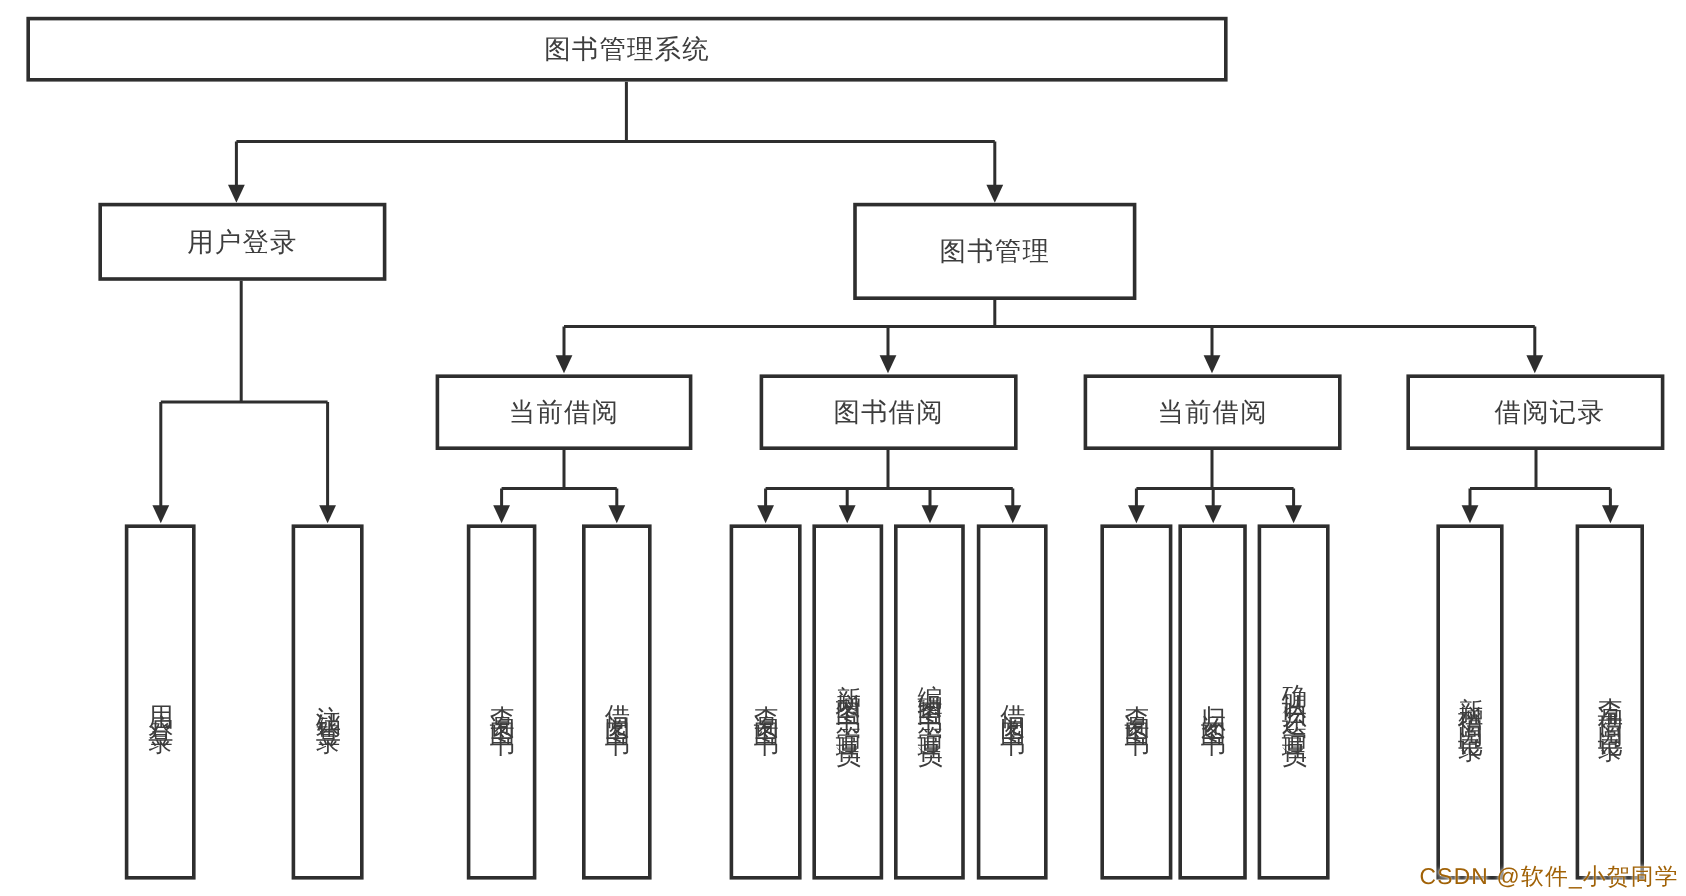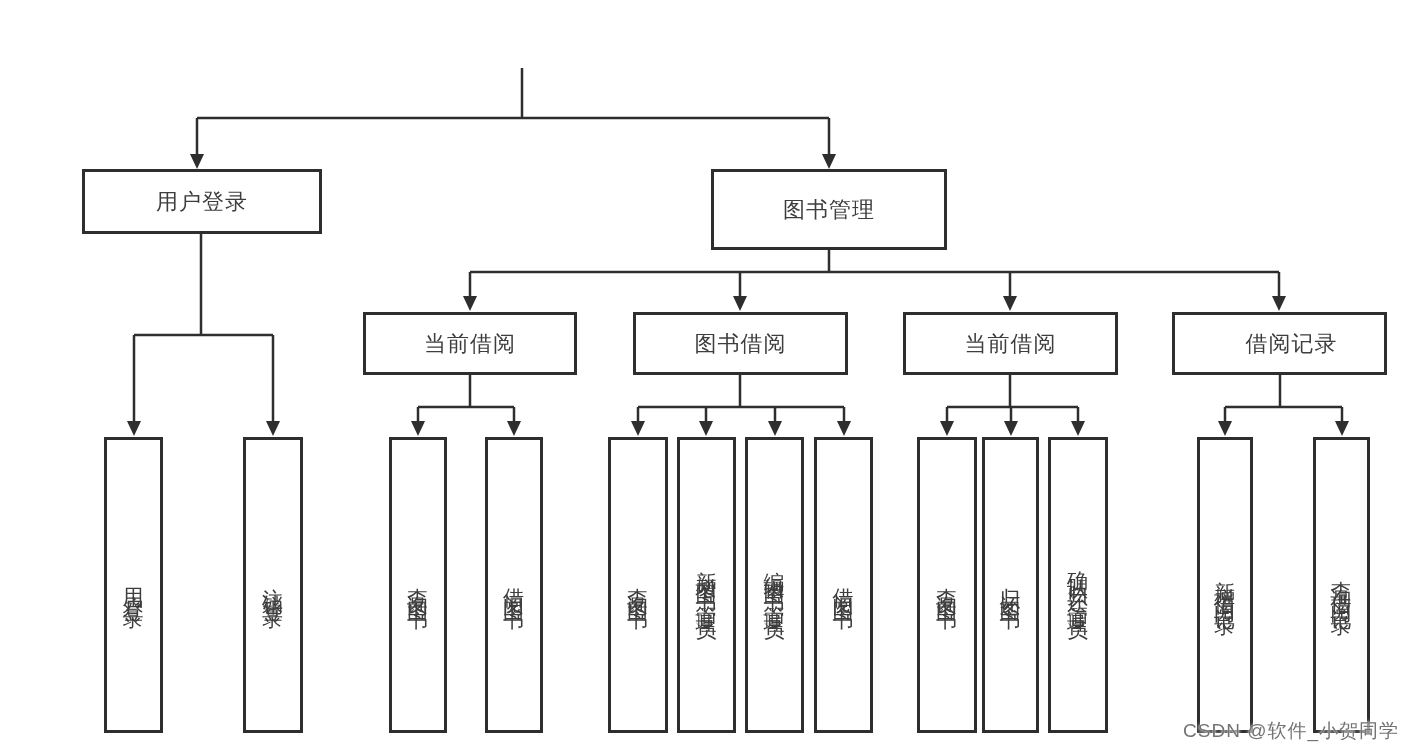--- a/index.html
+++ b/index.html
@@ -33,21 +33,21 @@
     font-size: 21px;
     letter-spacing: 7px;
     line-height: 1.1;
     color: #3d3d3d;
   }
   .watermark {
     position: absolute;
     right: 6px;
     bottom: 3px;
     font-size: 19px;
-    color: #737373;
+    color: #a16207;
     text-shadow: 0 0 2px #ffffff, 0 0 4px #ffffff;
     letter-spacing: 1px;
     white-space: nowrap;
     z-index: 5;
   }
 </style>
 </head>
 <body>
 
 <div class="canvas">
@@ -103,20 +103,23 @@
       <polygon points="768,421 782,421 775,436"></polygon>
       <polygon points="837,421 851,421 844,436"></polygon>
       <polygon points="940,421 954,421 947,436"></polygon>
       <polygon points="1004,421 1018,421 1011,436"></polygon>
       <polygon points="1071,421 1085,421 1078,436"></polygon>
       <polygon points="1218,421 1232,421 1225,436"></polygon>
       <polygon points="1335,421 1349,421 1342,436"></polygon>
     </g>
   </svg>
 
+  <div class="node h" style="left:22px; top:14px; width:1001px; height:54px;">
+    <span>图书管理系统</span>
+  </div>
 
   <div class="node h" style="left:82px; top:169px; width:240px; height:65px;">
     <span>用户登录</span>
   </div>
   <div class="node h" style="left:711px; top:169px; width:236px; height:81px;">
     <span>图书管理</span>
   </div>
 
   <div class="node h" style="left:363px; top:312px; width:214px; height:63px;">
     <span>当前借阅</span>

